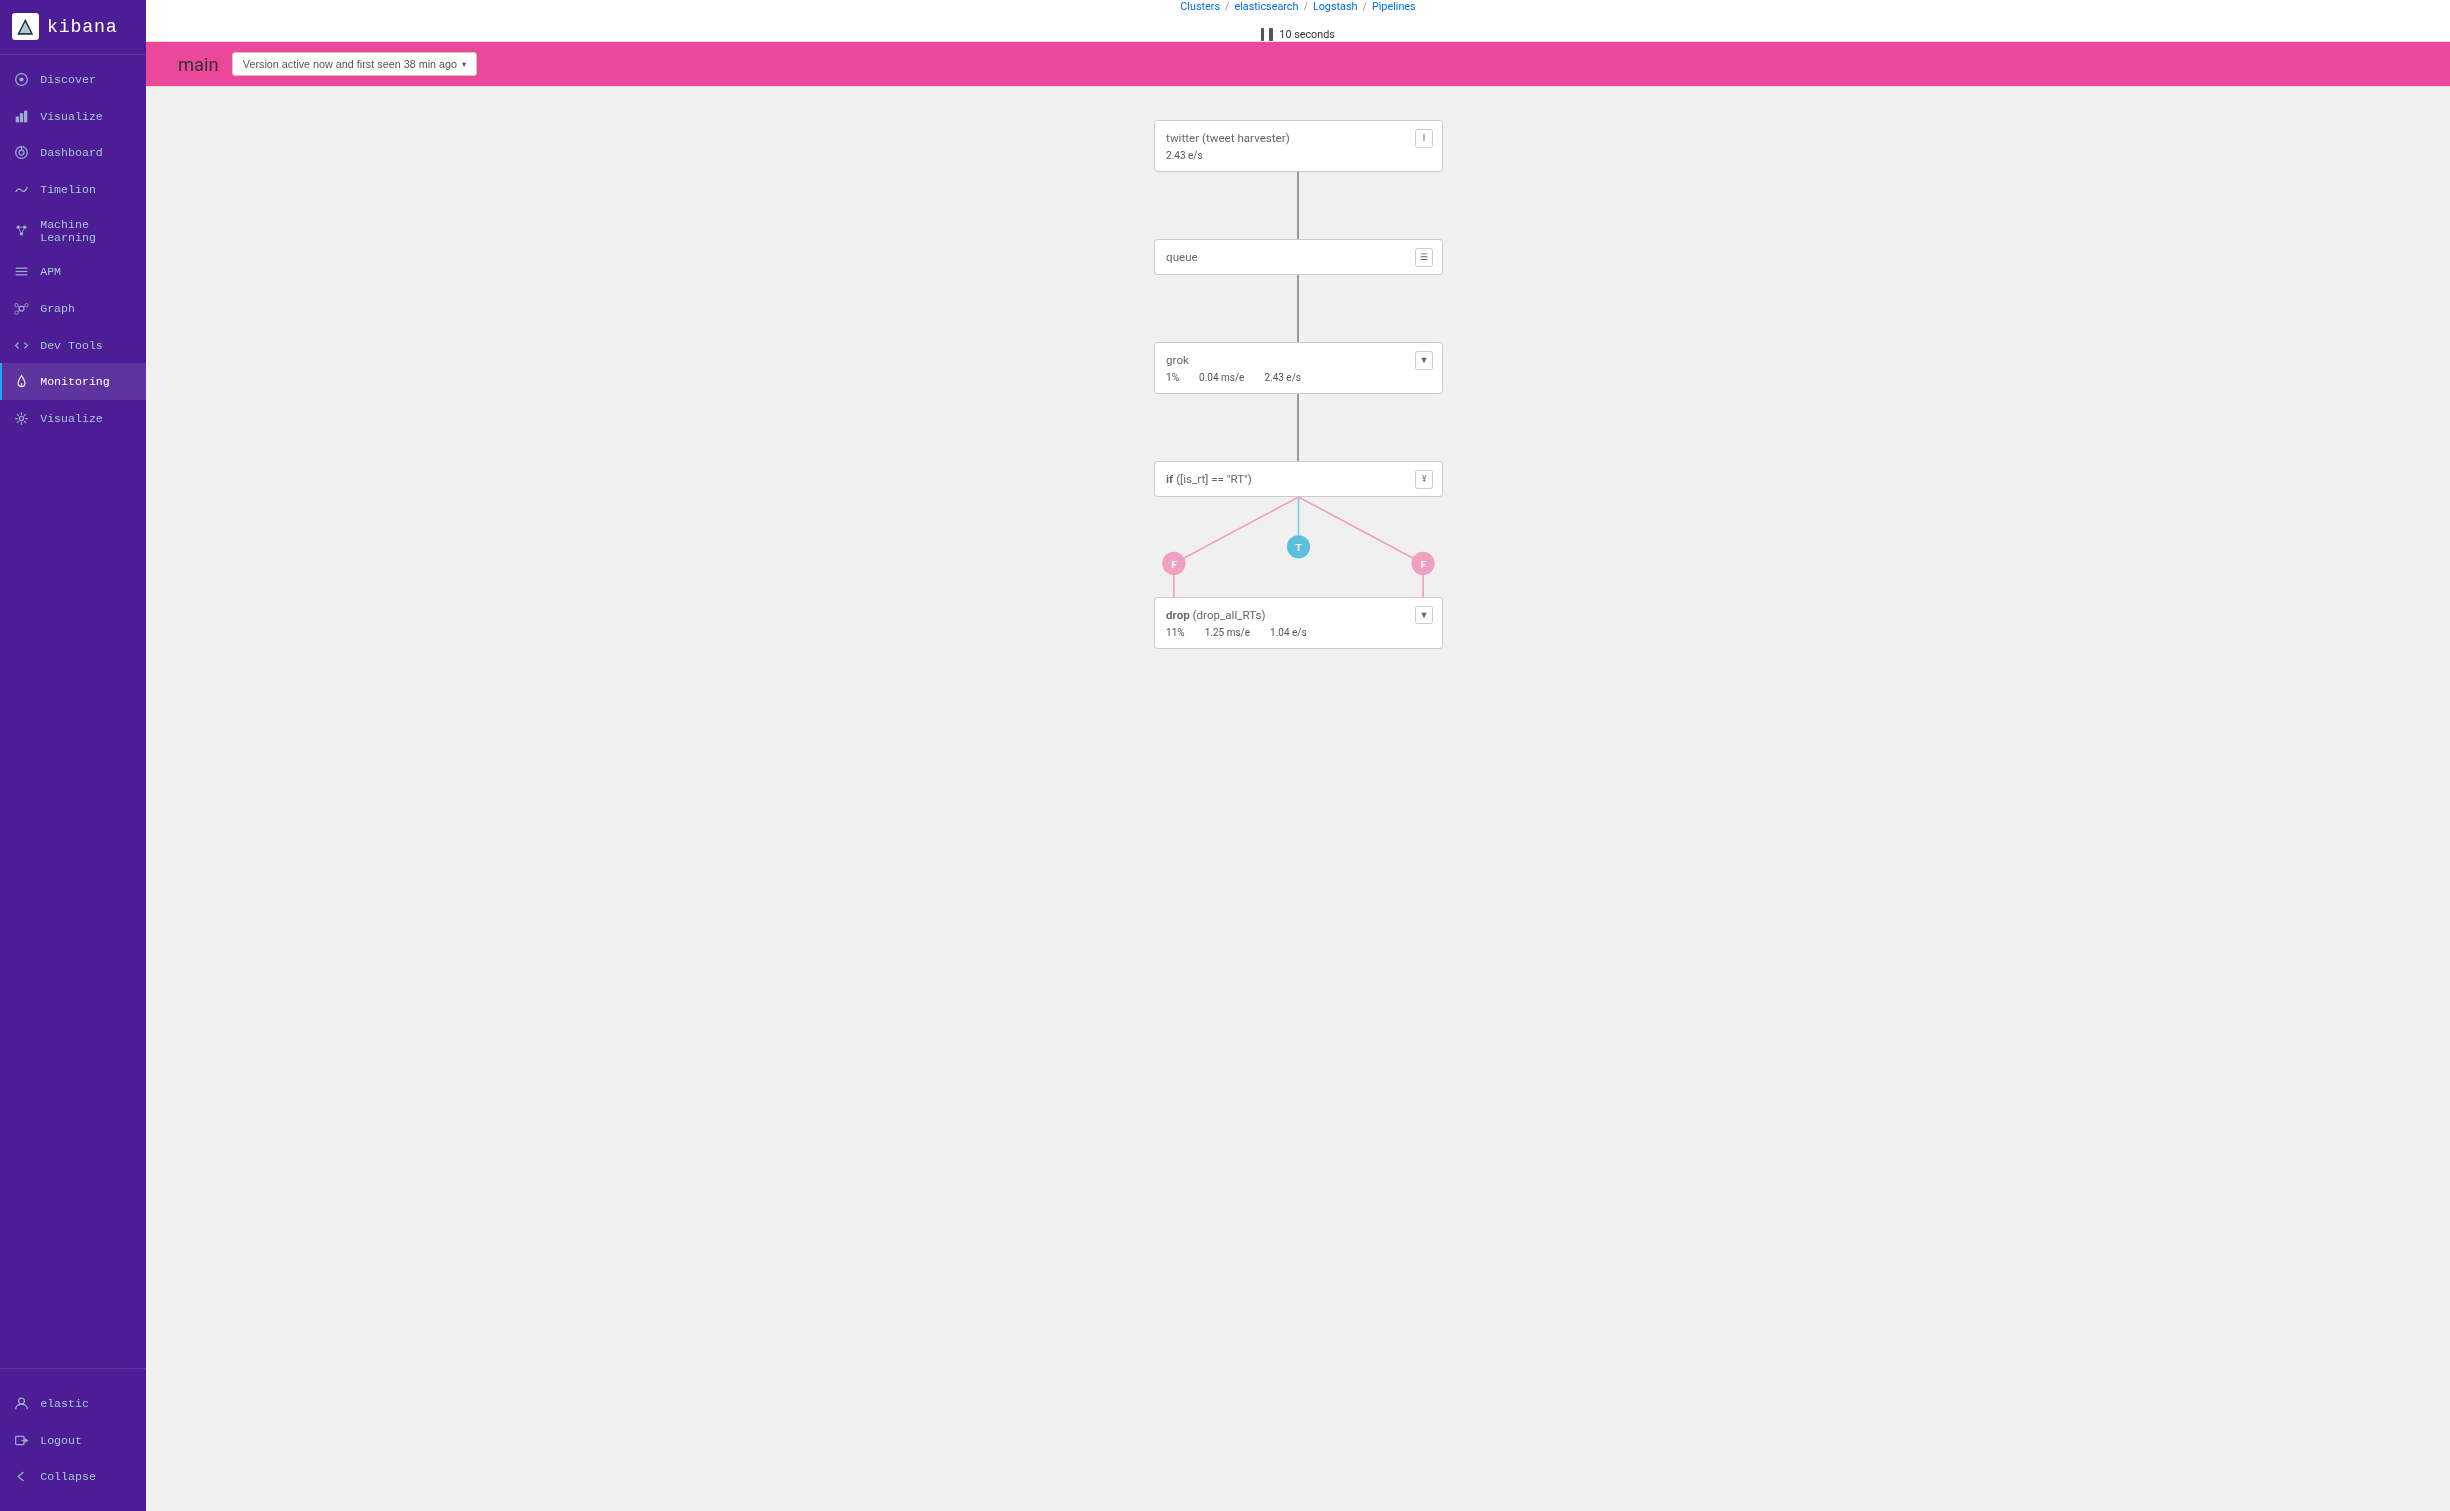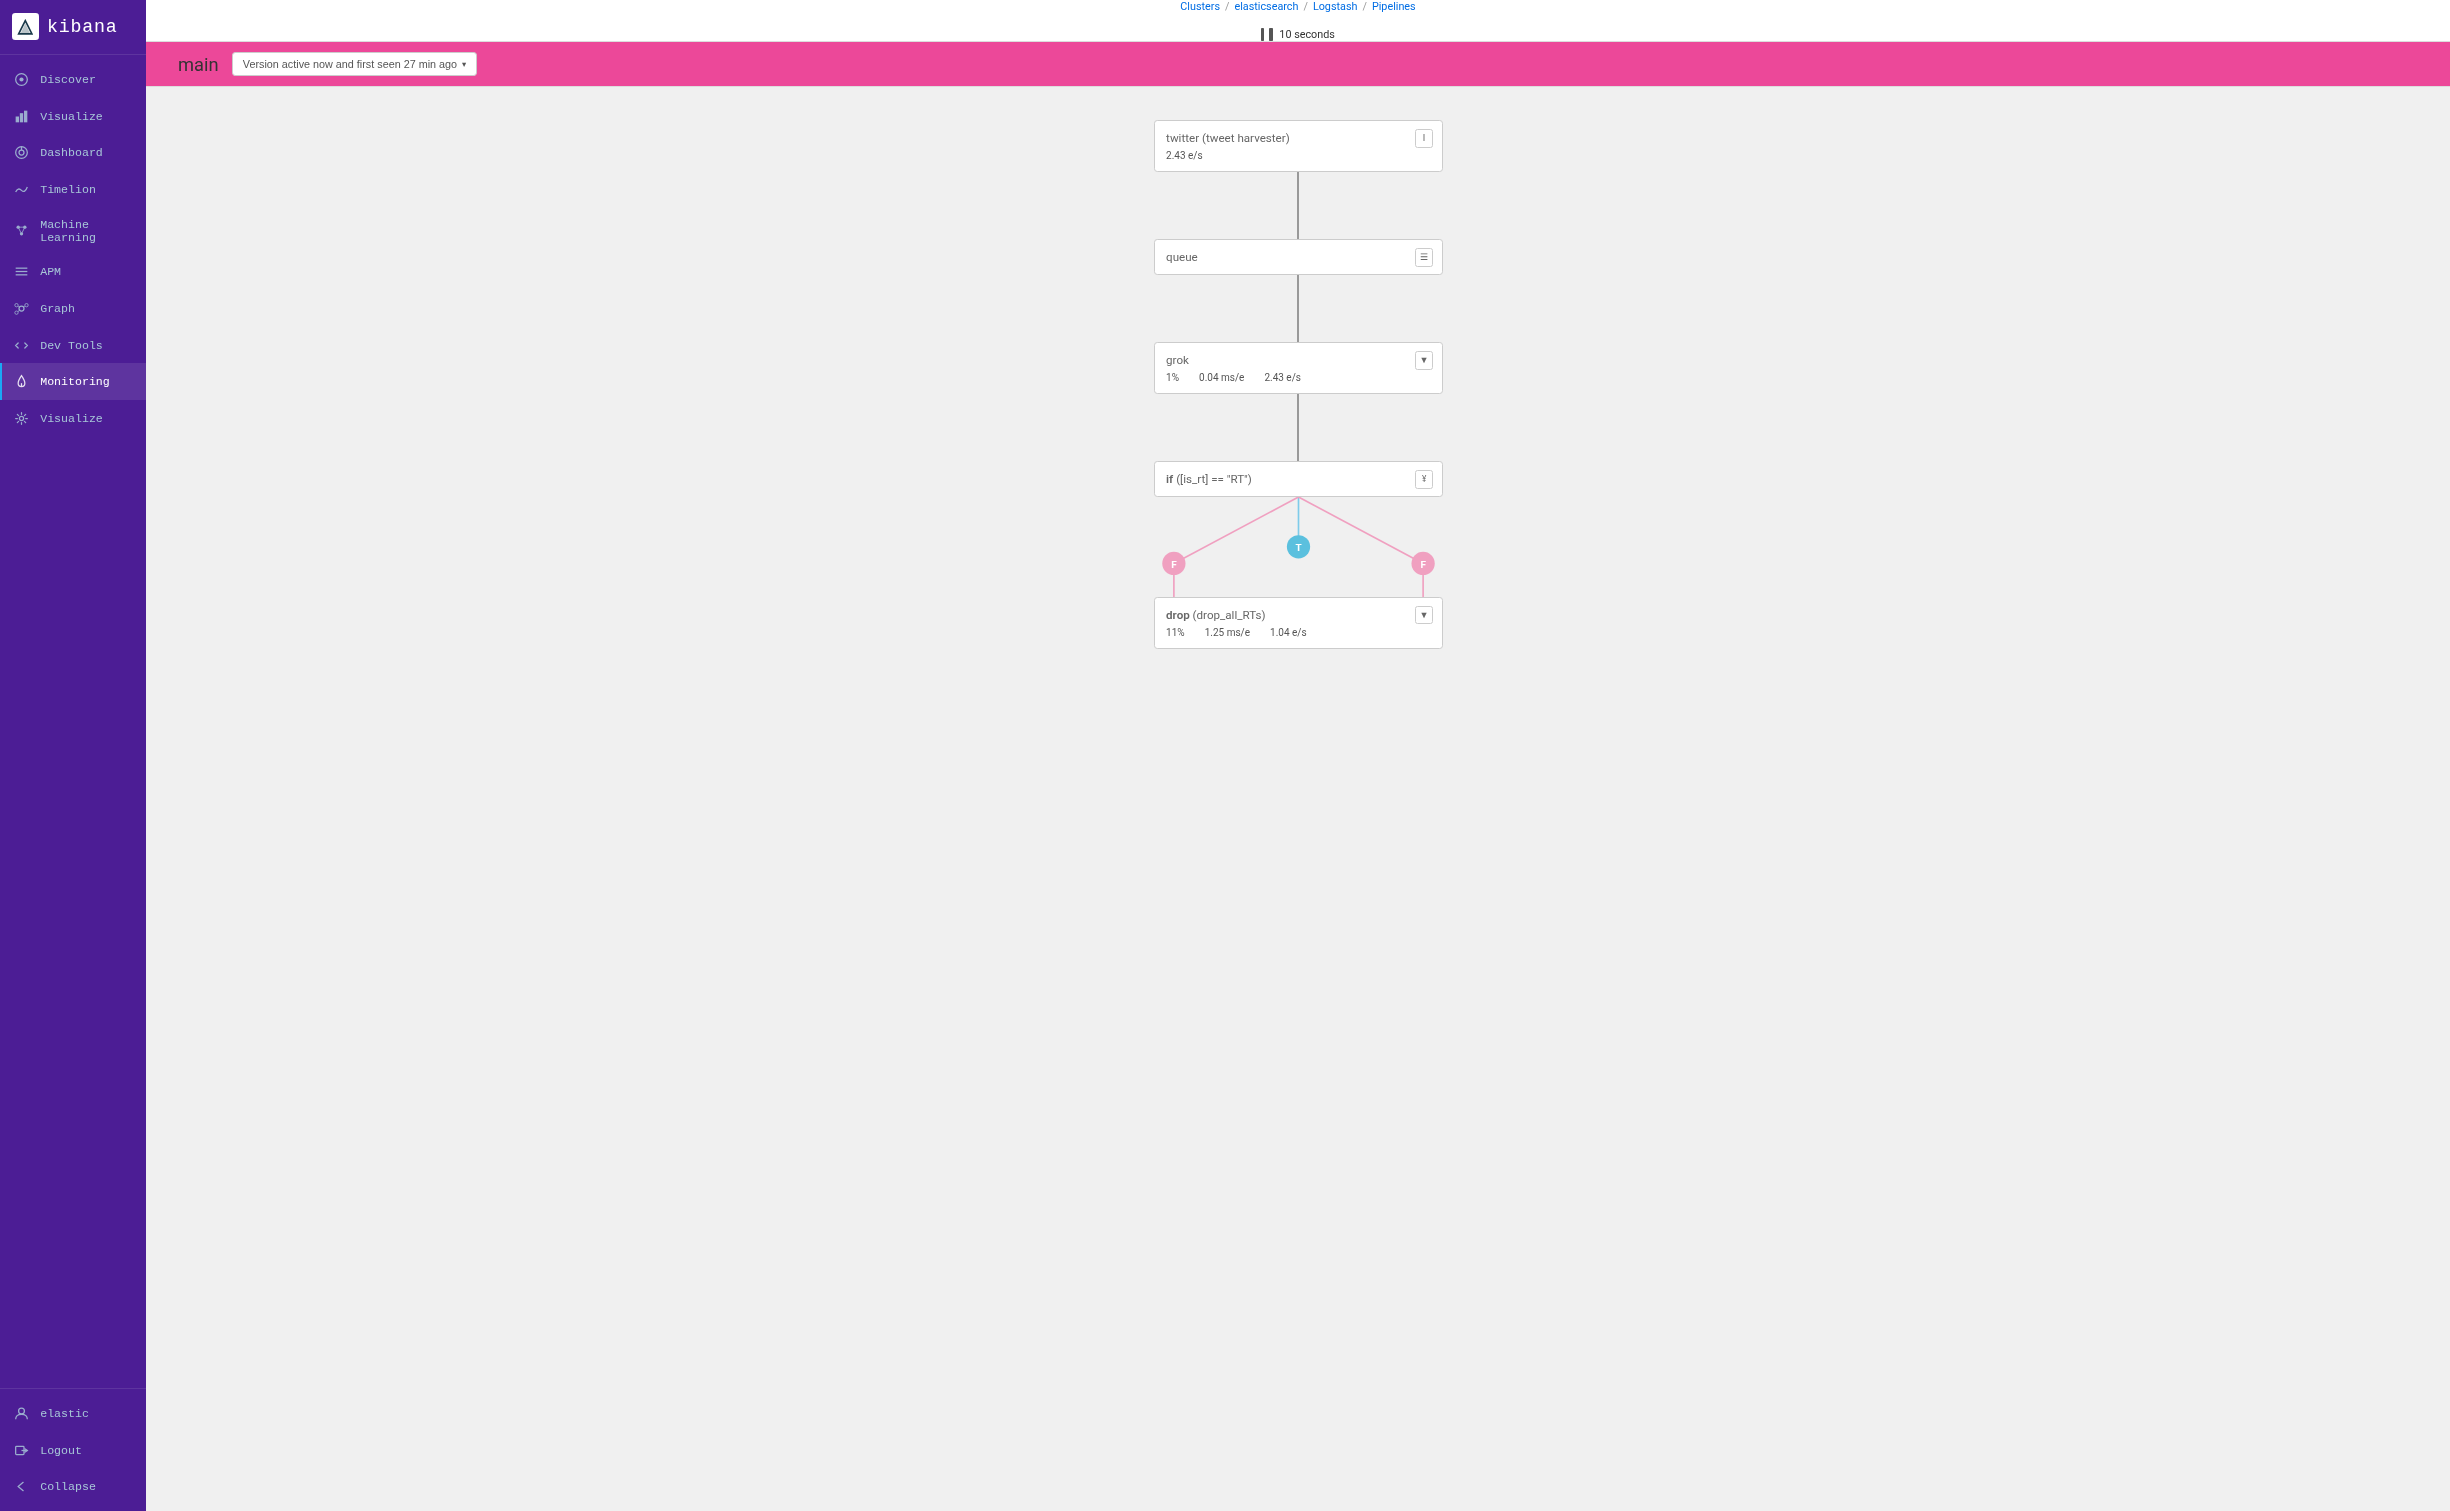--- a/index.html
+++ b/index.html
@@ -58,21 +58,21 @@
     .nav-item.active { background: rgba(255,255,255,0.1); color: #fff; border-left-color: #1ba9f5; }
     .nav-icon {
       width: 16.6px;
       height: 16.6px;
       display: flex; align-items: center; justify-content: center;
       font-size: 13.3px;
       opacity: 0.85;
       flex-shrink: 0;
     }
     .sidebar-bottom {
-      padding: 6px 0;
+      padding: 16px 0;
       border-top: 0.8px solid rgba(255,255,255,0.1);
     }
 
     
     .main-content {
       flex: 1;
       display: flex;
       flex-direction: column;
       overflow: hidden;
     }
@@ -422,21 +422,21 @@
         <div class="pause-bar"></div>
         <div class="pause-bar" style="margin-left:2.5px;"></div>
       </div>
       <span>10 seconds</span>
     </div>
   </div>
 
   <div class="page-header">
     <h1 class="page-title">main</h1>
     <button class="version-dropdown">
-      <span>Version active now and first seen 27 min ago</span>
+      <span>Version active now and first seen 38 min ago</span>
       <span class="chevron">▾</span>
     </button>
   </div>
 
   <div class="pipeline-canvas">
     <div class="pipeline-container">
 
       <div class="pipeline-node" style="margin-top:0;">
         <div class="node-title">
           <span>twitter</span>

